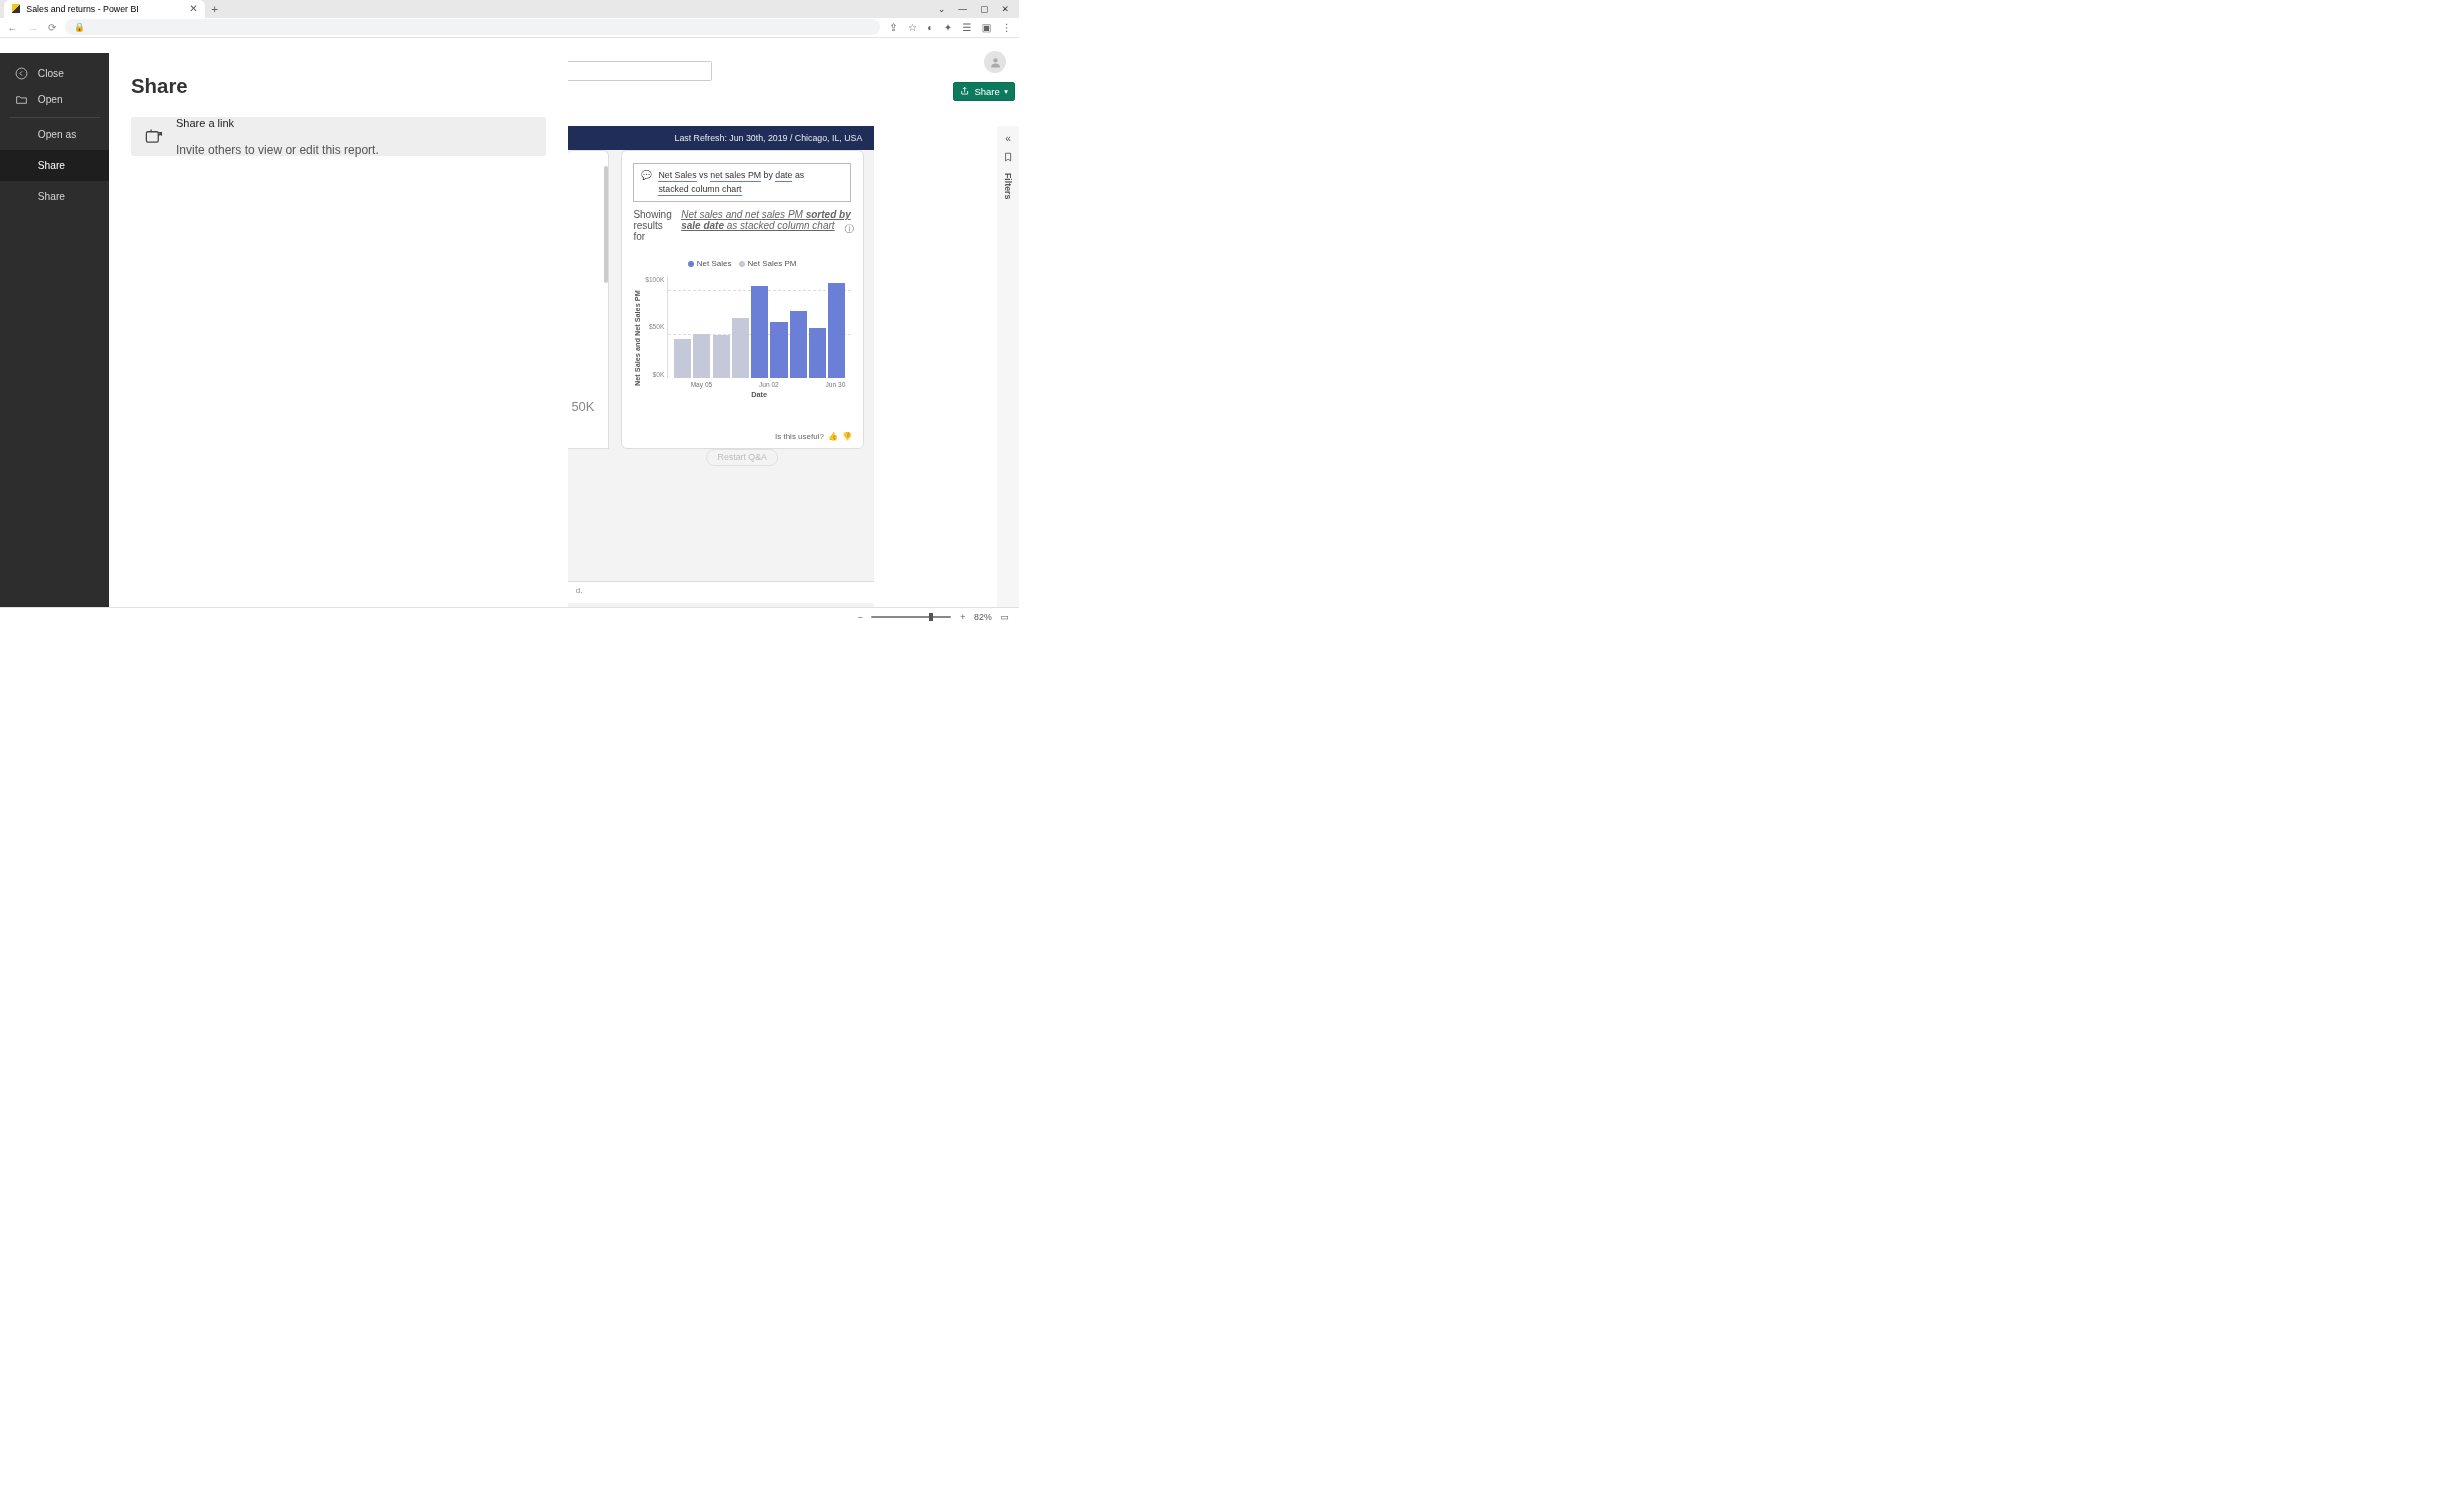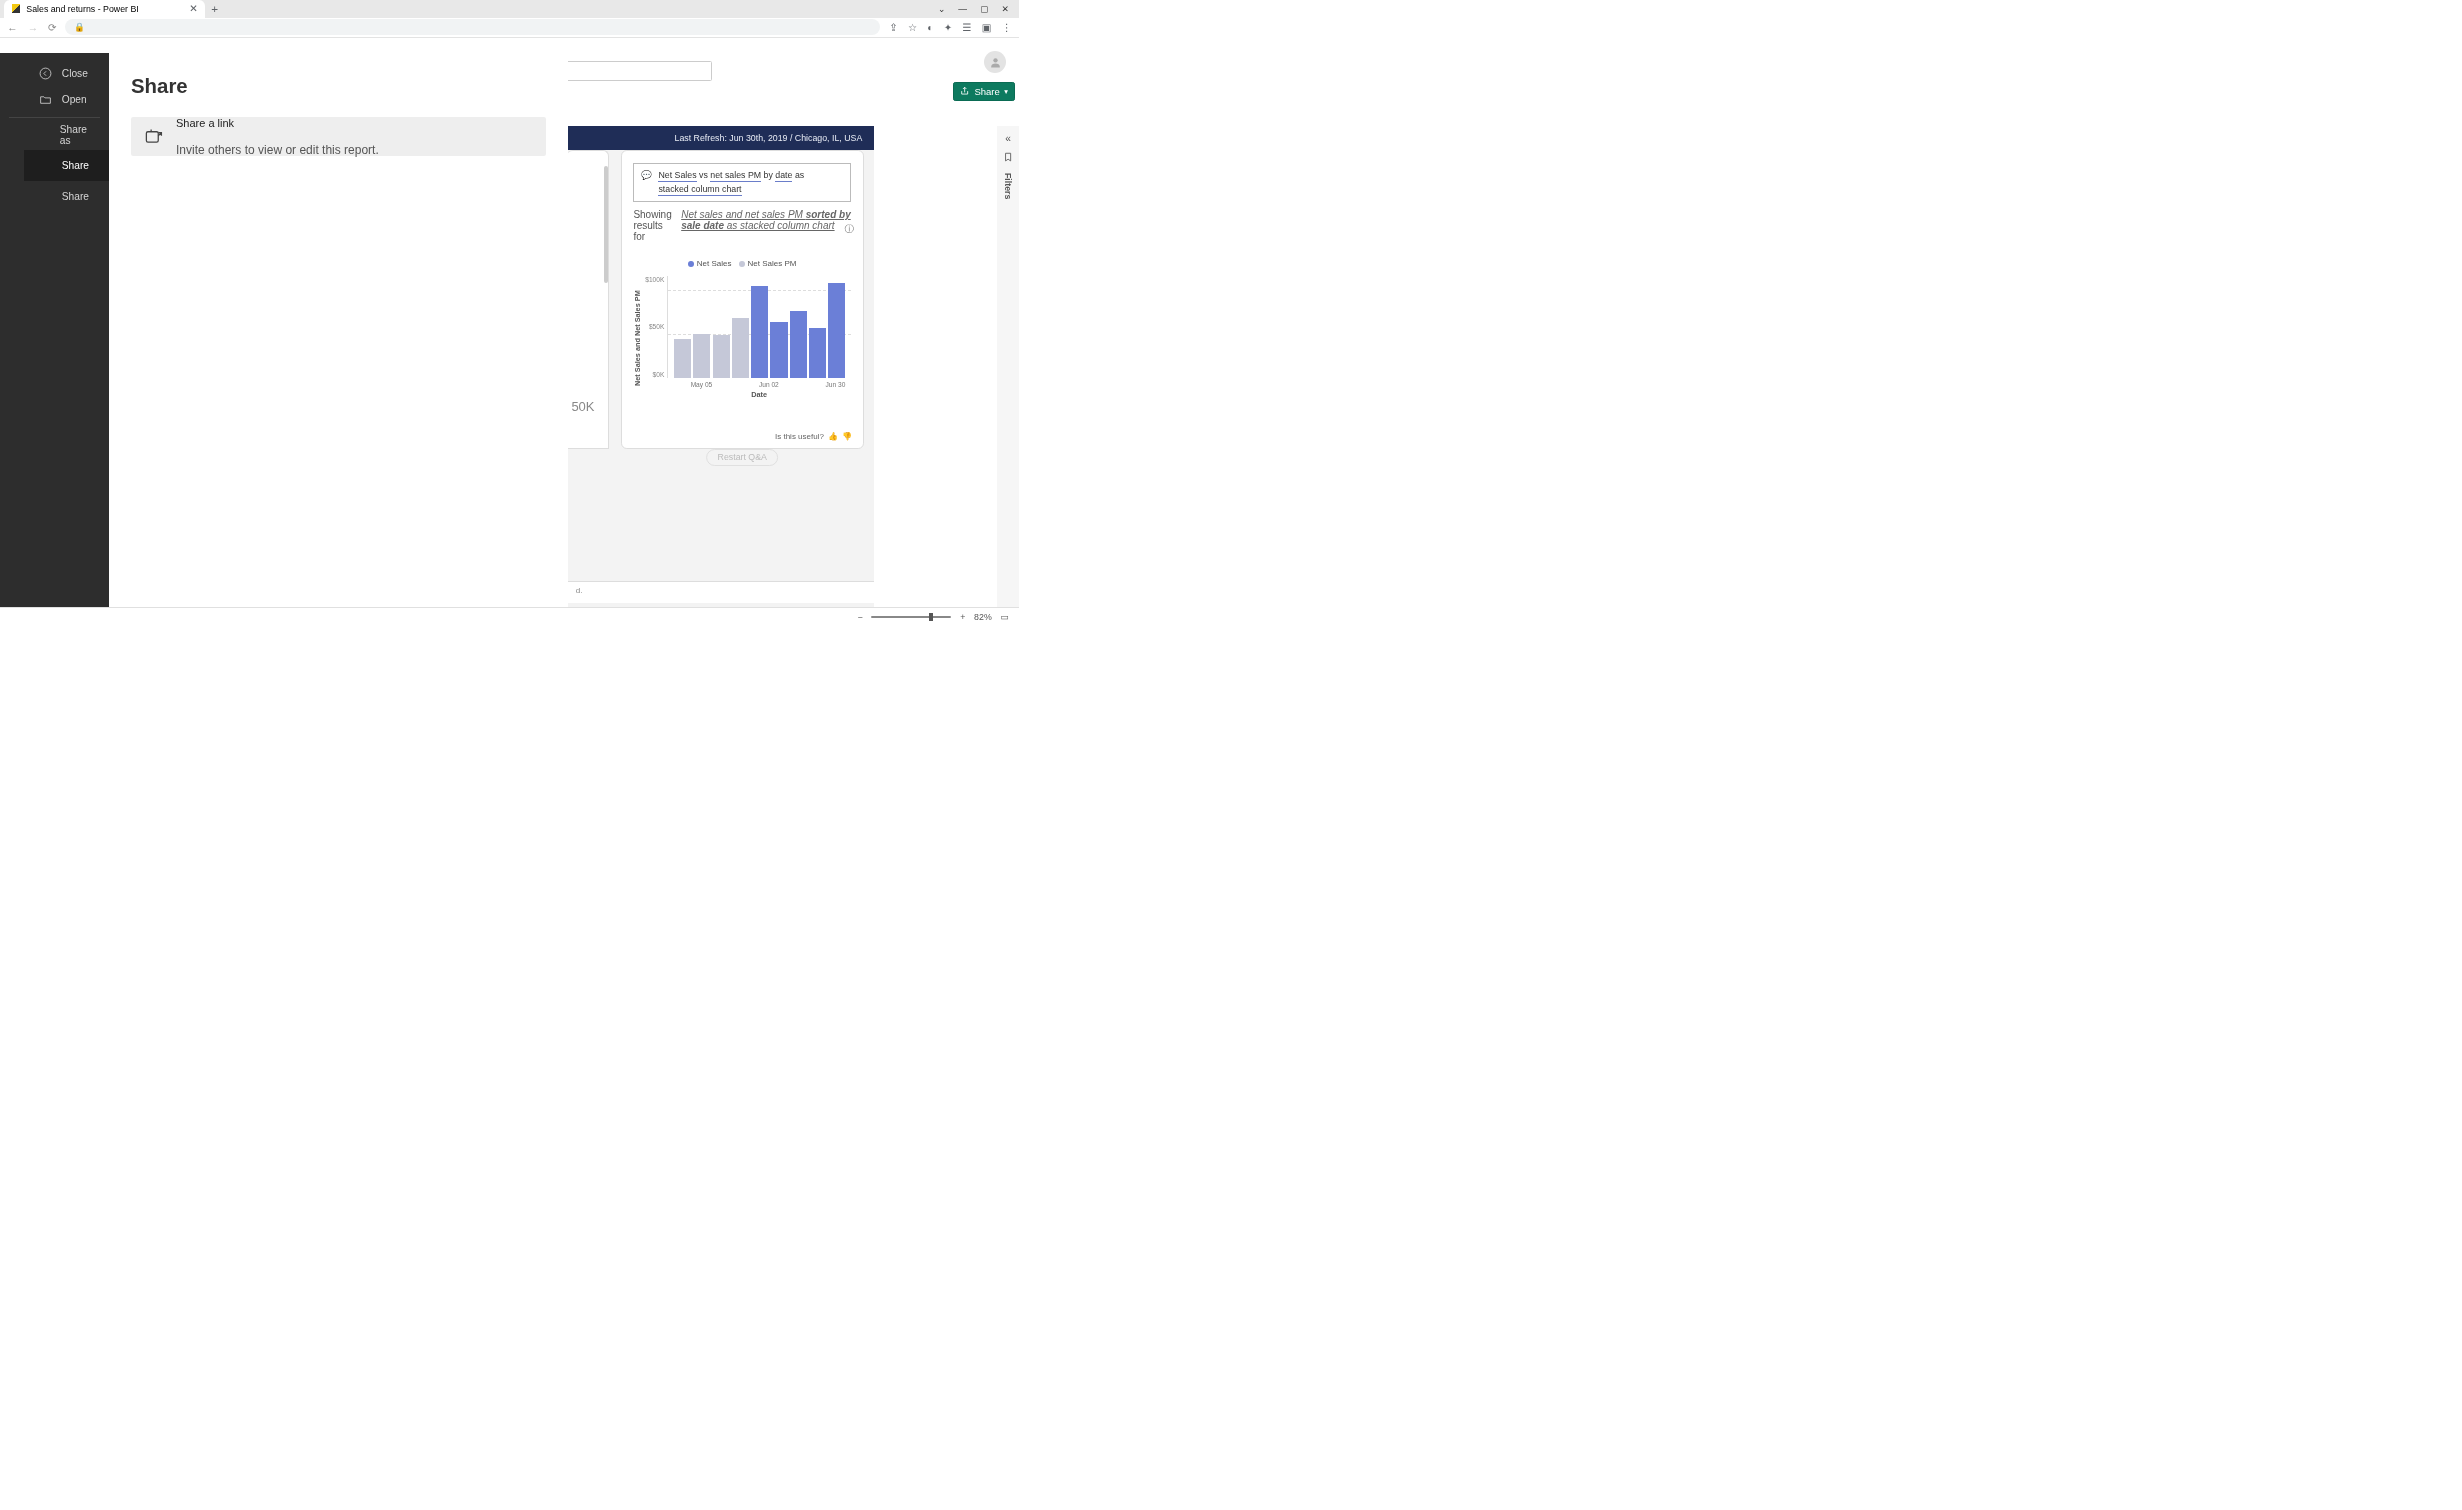--- a/index.html
+++ b/index.html
@@ -25,21 +25,21 @@
     .app { position: absolute; top: 38px; left: 0; right: 0; bottom: 0; background: #fff; }
 
     
     .app-top { position: absolute; top: 14.6px; left: 0; right: 0; height: 37px; display: flex; align-items: center; padding: 0 14.6px; }
     .search-box { margin-left: auto; width: 190px; height: 20.4px; border: 0.7px solid #ccc; border-radius: 1.5px; margin-right: 292px; background: #fff;}
     .avatar { position: absolute; right: 13px; top: 13px; width: 22px; height: 22px; border-radius: 50%; background: #e3e3e3; display:flex; align-items:center; justify-content:center; color:#888;}
     .share-btn { position: absolute; right: 4.4px; top: 44px; height: 19px; background: #0d7a5f; border: 0.7px solid #0a6b53; color: #fff; border-radius: 2.2px; display:flex; align-items:center; padding: 0 5.8px; font-size: 9.5px; gap: 4.4px; cursor: pointer;}
 
     
     .file-panel { position: absolute; left: 0; top: 15.3px; width: 109px; bottom: 0; background: #2d2d2d; color: #d6d6d6; font-size: 10.2px; }
-    .file-panel .item { display: flex; align-items: center; gap: 10.2px; padding: 0 14.6px; height: 31px; cursor: pointer; margin-left: 24px; }
+    .file-panel .item { display: flex; align-items: center; gap: 10.2px; padding: 0 14.6px; height: 31px; cursor: pointer; }
     .file-panel .item.active { background: #1e1e1e; color: #fff;}
     .file-panel .icon-slot { width: 13px; display:flex; align-items:center; justify-content:center;}
     .file-panel hr { border: none; border-top: 0.7px solid #444; margin: 1.5px 8.8px; }
     .file-panel .toponly { padding-top: 10.2px;}
 
     
     .share-pane { position: absolute; left: 109px; top: 15.3px; bottom: 0; width: 459px; background: #fff; padding: 22px 22px; }
     .share-pane h1 { font-weight: 600; font-size: 20.4px; color: #333; margin-bottom: 19px; }
     .share-card { background: #eeeeee; border-radius: 2.2px; height: 39px; display:flex; align-items:center; padding: 6px 13px; gap: 13px; cursor: pointer;}
     .share-card .card-icon { width: 19px; height: 19px; color: #444;}
@@ -259,21 +259,21 @@
       <span class="icon-slot">
         <svg width="13" height="13" viewBox="0 0 24 24" fill="none" stroke="#d6d6d6" stroke-width="1.5">
             <path d="M3 7h6l2 2h10v10H3z"></path>
           </svg>
       </span>
       <span>Open</span>
     </div>
     <hr>
     <div class="item">
       <span class="icon-slot"></span>
-      <span>Share as</span>
+      <span>Open as</span>
     </div>
     <div class="item active">
       <span class="icon-slot"></span>
       <span>Share</span>
     </div>
     <div class="item">
       <span class="icon-slot"></span>
       <span>Share</span>
     </div>
   </div>

